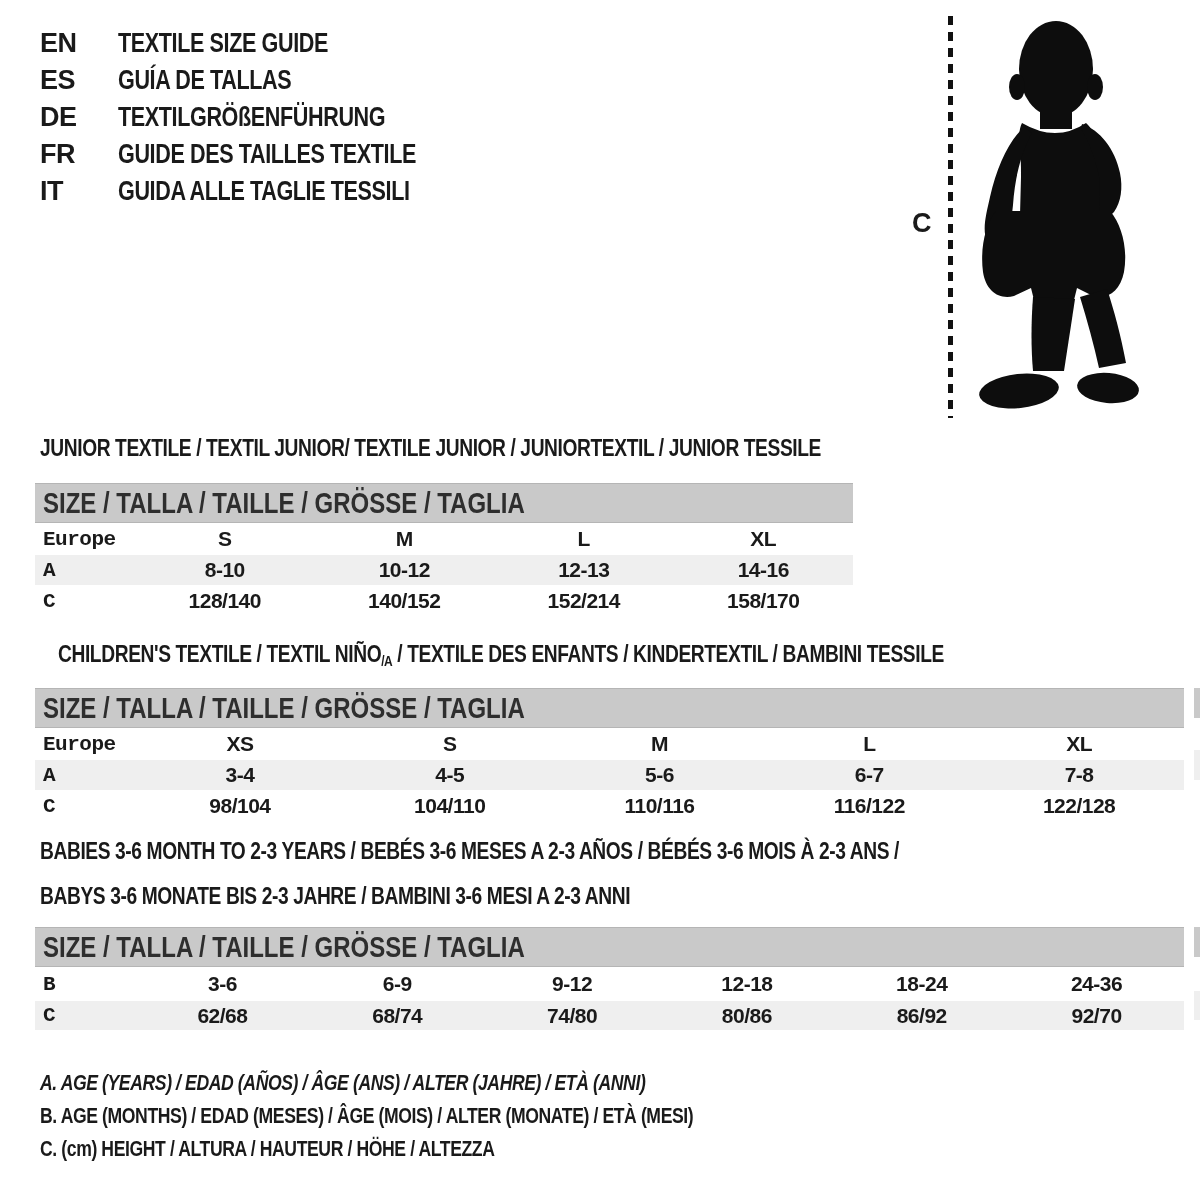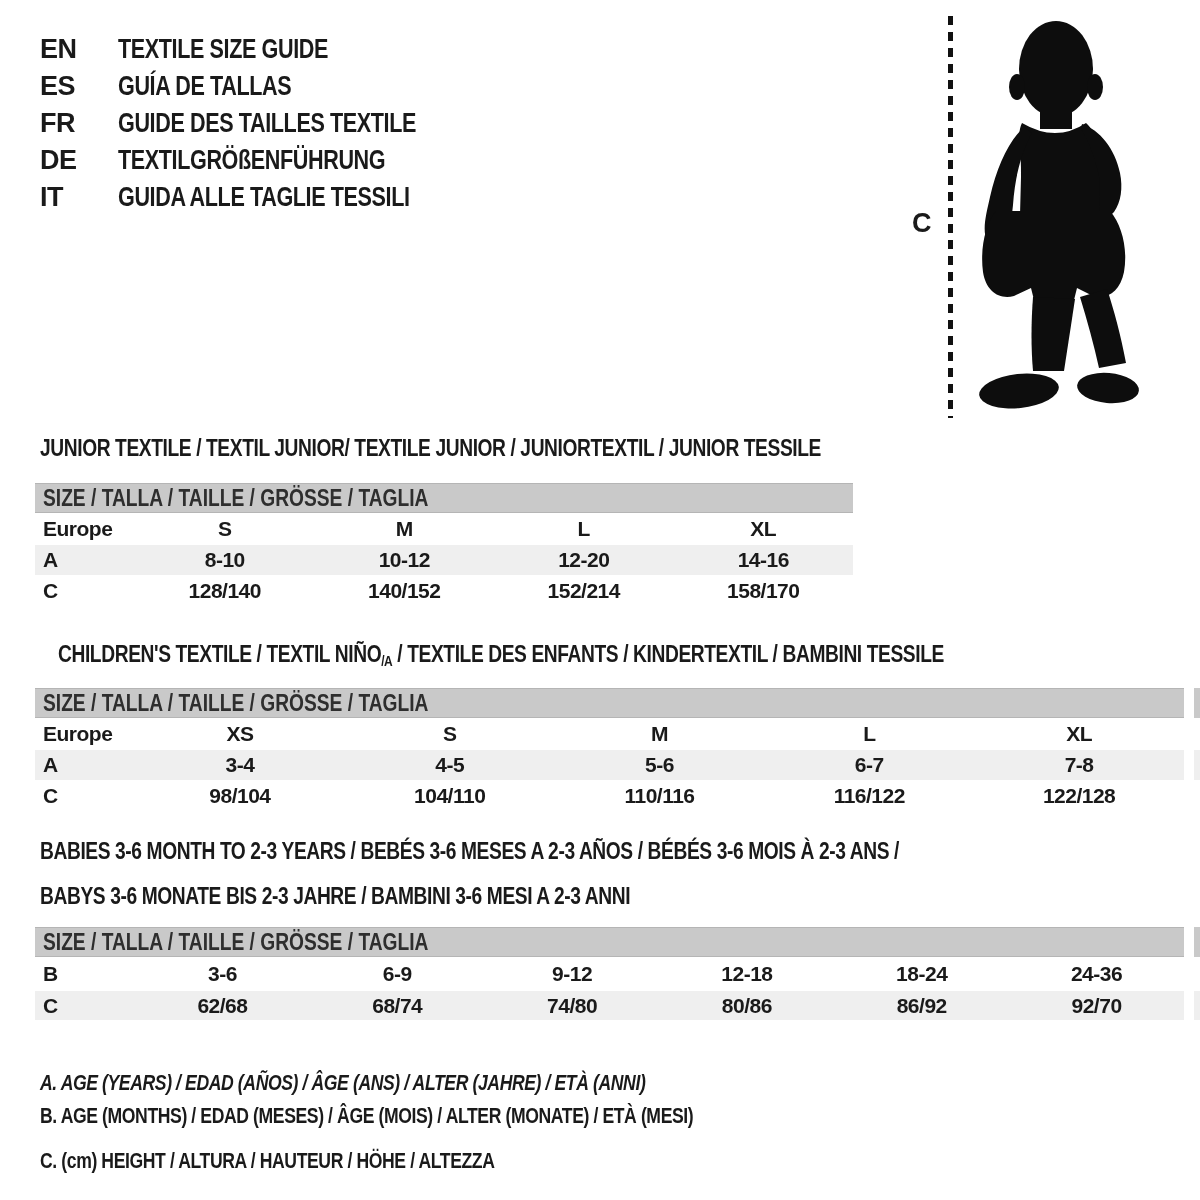--- a/index.html
+++ b/index.html
@@ -4,41 +4,41 @@
 <style>
   html,body{margin:0;padding:0;background:#ffffff;}
   .page{
     position:relative;width:1200px;height:1200px;background:#ffffff;
     font-family:"Liberation Sans",sans-serif;color:#1a1a1a;overflow:hidden;
   }
   .cond{display:inline-block;transform:scaleX(.8);transform-origin:0 50%;white-space:nowrap;}
 
   
   .lang-block{position:absolute;left:40px;top:28px;}
-  .lang-row{display:flex;height:37px;align-items:flex-end;}
+  .lang-row{display:flex;height:37px;align-items:flex-start;}
   .lang-code{width:78px;font-size:27px;font-weight:700;letter-spacing:-.5px;}
   .lang-title{font-size:27px;font-weight:700;letter-spacing:-.5px;}
 
   
   .measure-line{position:absolute;left:948px;top:16px;width:5px;height:402px;
     background:repeating-linear-gradient(to bottom,#111 0 9px,transparent 9px 16px);}
   .measure-label{position:absolute;left:912px;top:208px;font-size:27px;font-weight:700;}
   .silhouette{position:absolute;left:962px;top:16px;}
 
   
   .sec-title{position:absolute;font-size:24px;font-weight:700;letter-spacing:-.5px;white-space:nowrap;}
   .sub-part{font-size:15px;position:relative;top:4px;}
 
   
   .tbl{position:absolute;}
-  .bar{height:30px;background:#c9c9c9;border-top:1px solid #b5b5b5;border-bottom:1px solid #b5b5b5;
+  .bar{height:40px;background:#c9c9c9;border-top:1px solid #b5b5b5;border-bottom:1px solid #b5b5b5;
     box-sizing:border-box;display:flex;align-items:center;padding-left:8px;
-    font-size:24px;font-weight:700;color:#2e2e2e;}
+    font-size:30px;font-weight:700;color:#2e2e2e;}
   .row{display:flex;align-items:center;font-size:21px;font-weight:700;letter-spacing:-.5px;}
-  .row .lab{width:100px;padding-left:8px;box-sizing:border-box;}
+  .row .lab{width:100px;padding-left:8px;box-sizing:border-box;font-family:Liberation Mono, monospace;}
   .row .cell{flex:1;text-align:center;}
   .shaded{background:#efefef;}
   .r32{height:32px;}.r30{height:30px;}.r34{height:34px;}.r29{height:29px;}
 
   
   .legend-line{position:absolute;font-size:22px;font-weight:700;letter-spacing:-.5px;white-space:nowrap;}
 
   
   .sliver{position:absolute;width:6px;}
   .sliver.g{background:#c9c9c9;}
@@ -52,26 +52,26 @@
   <div class="lang-block">
     <div class="lang-row">
       <span class="lang-code">EN</span>
       <span class="lang-title"><span class="cond">TEXTILE SIZE GUIDE</span></span>
     </div>
     <div class="lang-row">
       <span class="lang-code">ES</span>
       <span class="lang-title"><span class="cond">GUÍA DE TALLAS</span></span>
     </div>
     <div class="lang-row">
+      <span class="lang-code">DE</span>
+      <span class="lang-title"><span class="cond">TEXTILGRÖßENFÜHRUNG</span></span>
+    </div>
+    <div class="lang-row">
       <span class="lang-code">FR</span>
       <span class="lang-title"><span class="cond">GUIDE DES TAILLES TEXTILE</span></span>
-    </div>
-    <div class="lang-row">
-      <span class="lang-code">DE</span>
-      <span class="lang-title"><span class="cond">TEXTILGRÖßENFÜHRUNG</span></span>
     </div>
     <div class="lang-row">
       <span class="lang-code">IT</span>
       <span class="lang-title"><span class="cond">GUIDA ALLE TAGLIE TESSILI</span></span>
     </div>
   </div>
 
   <div class="measure-line"></div>
   <div class="measure-label">C</div>
   <svg class="silhouette" width="180" height="402" viewBox="0 0 180 400" xmlns="http://www.w3.org/2000/svg">
@@ -102,21 +102,21 @@
       <span class="lab">Europe</span>
       <span class="cell">S</span>
       <span class="cell">M</span>
       <span class="cell">L</span>
       <span class="cell">XL</span>
     </div>
     <div class="row r30 shaded">
       <span class="lab">A</span>
       <span class="cell">8-10</span>
       <span class="cell">10-12</span>
-      <span class="cell">12-20</span>
+      <span class="cell">12-13</span>
       <span class="cell">14-16</span>
     </div>
     <div class="row r32">
       <span class="lab">C</span>
       <span class="cell">128/140</span>
       <span class="cell">140/152</span>
       <span class="cell">152/214</span>
       <span class="cell">158/170</span>
     </div>
   </div>
@@ -190,17 +190,17 @@
   <div class="sliver l" style="left:1194px;top:750px;height:30px;"></div>
   <div class="sliver g" style="left:1194px;top:927px;height:30px;"></div>
   <div class="sliver l" style="left:1194px;top:991px;height:29px;"></div>
 
   <div class="legend-line" style="left:40px;top:1070px;font-style:italic;">
     <span class="cond">A. AGE (YEARS) / EDAD (AÑOS) / ÂGE (ANS) / ALTER (JAHRE) / ETÀ (ANNI)</span>
   </div>
   <div class="legend-line" style="left:40px;top:1103px;">
     <span class="cond">B. AGE (MONTHS) / EDAD (MESES) / ÂGE (MOIS) / ALTER (MONATE) / ETÀ (MESI)</span>
   </div>
-  <div class="legend-line" style="left:40px;top:1136px;margin-top:12px;">
+  <div class="legend-line" style="left:40px;top:1136px;">
     <span class="cond">C. (cm) HEIGHT / ALTURA / HAUTEUR / HÖHE / ALTEZZA</span>
   </div>
 
 </div>
 
 </body></html>

